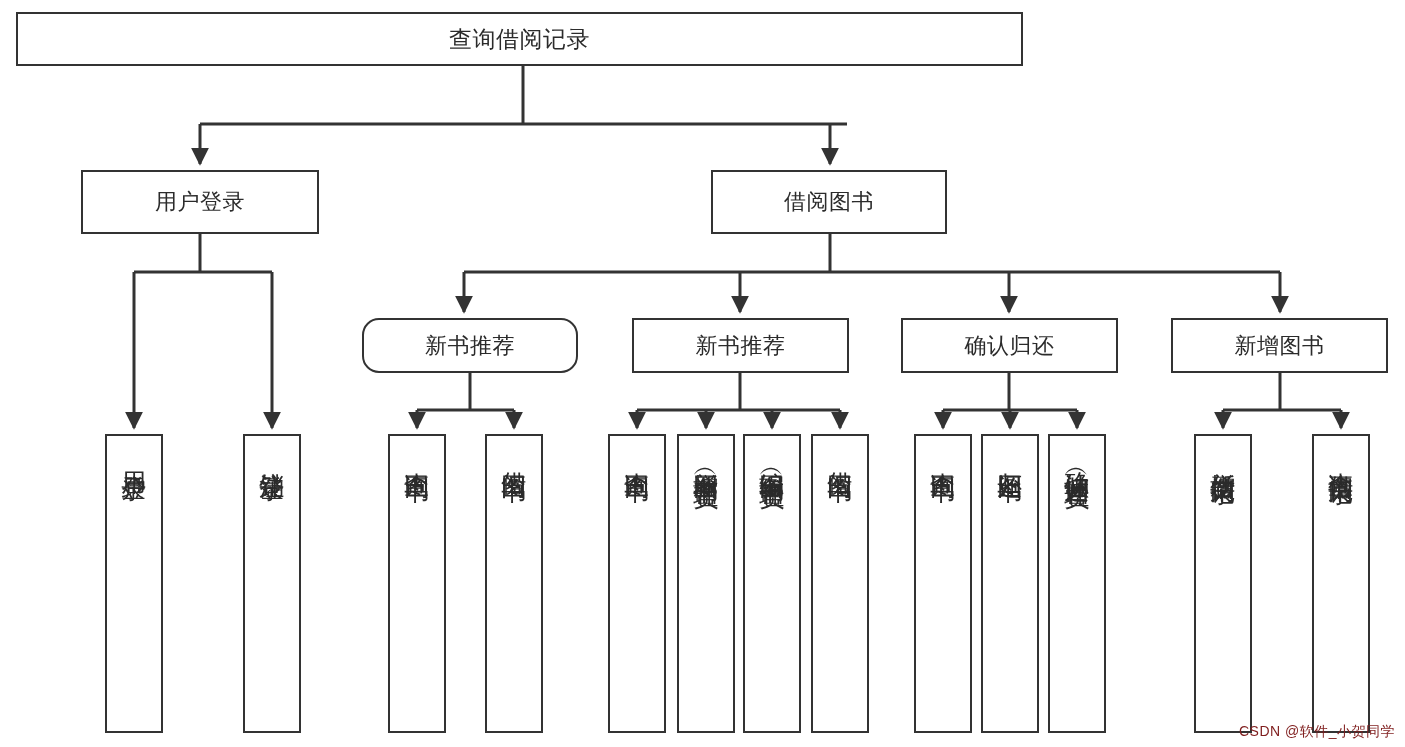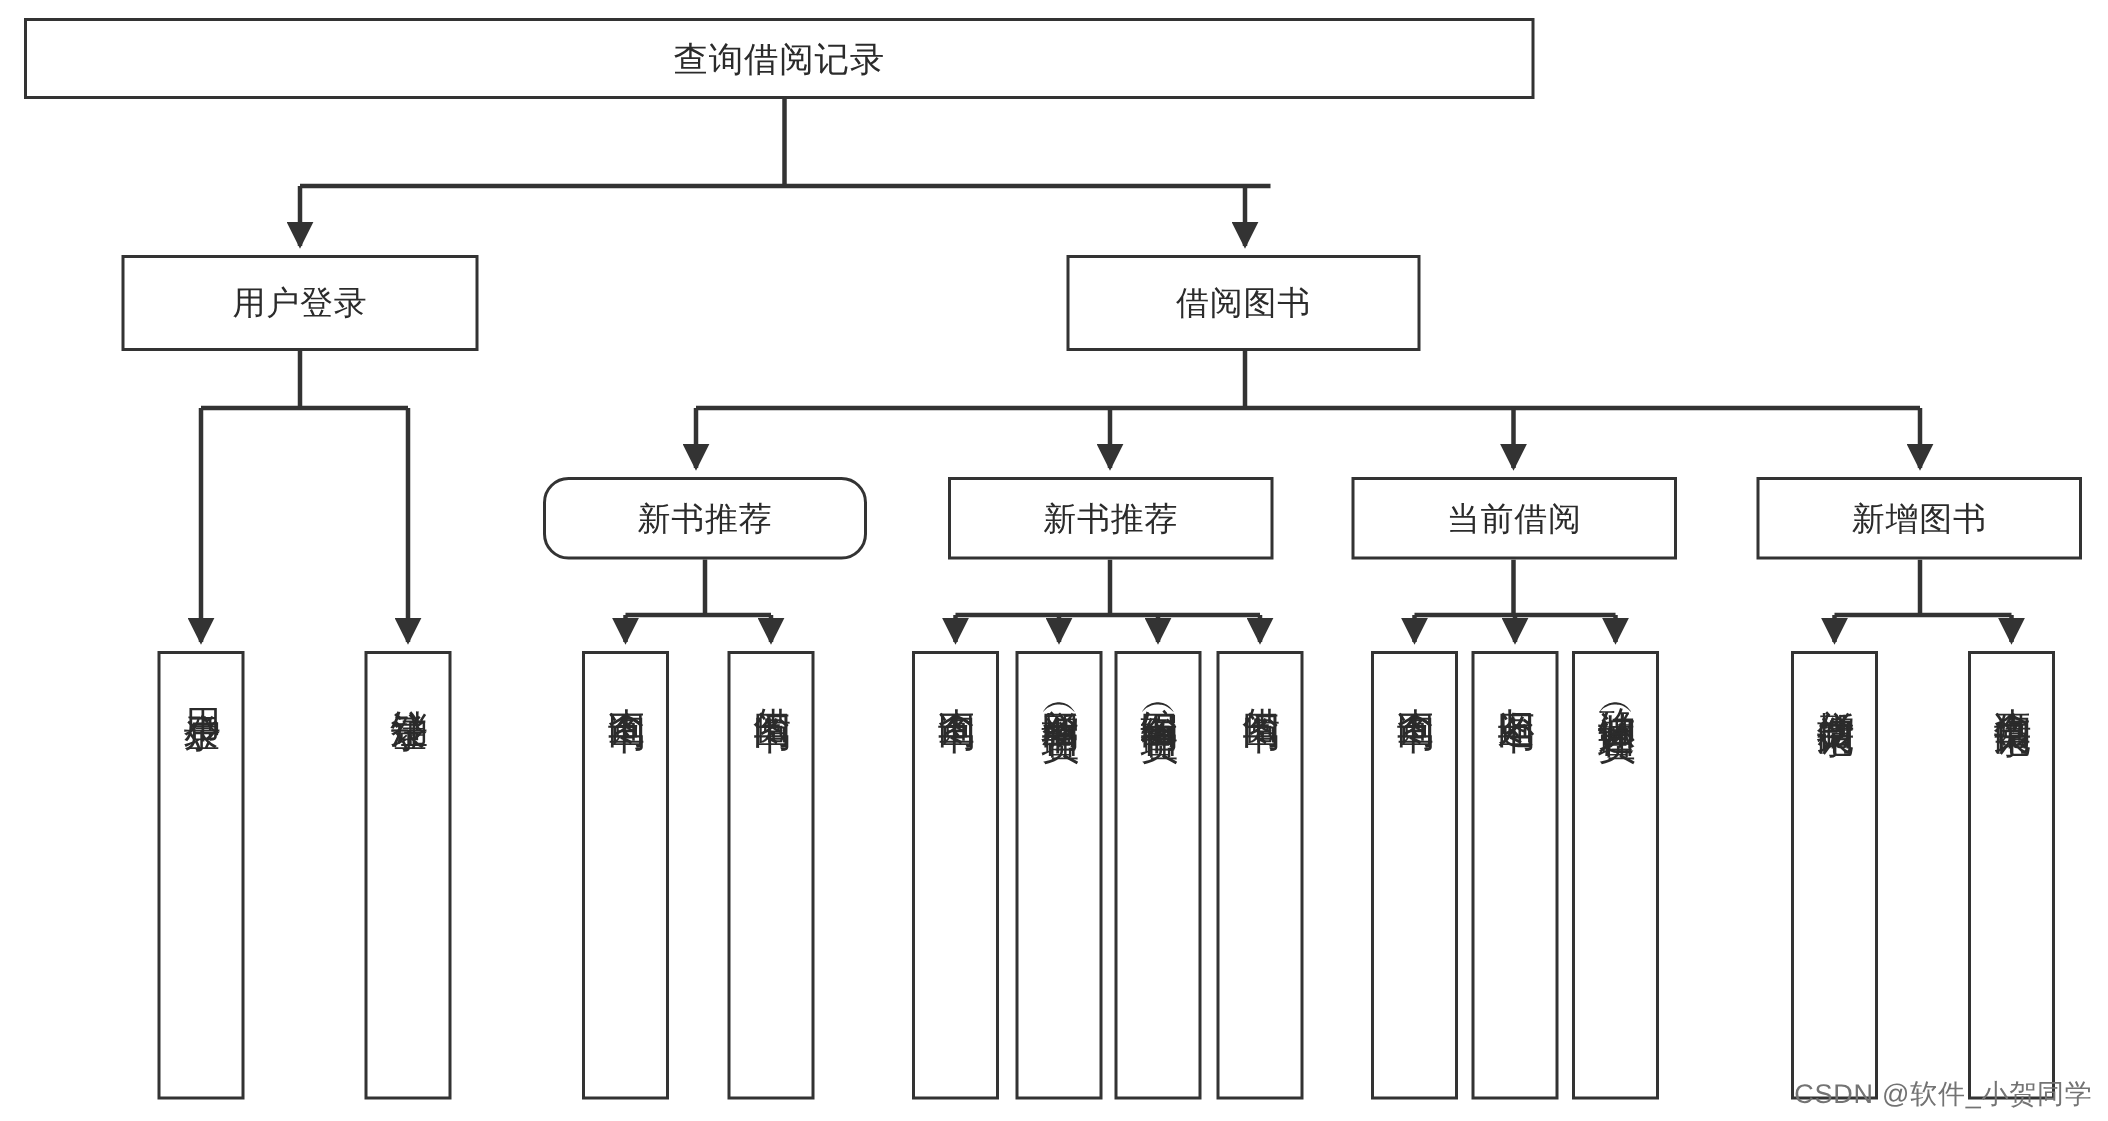--- a/index.html
+++ b/index.html
@@ -53,22 +53,22 @@
     font-size: 25px;
     line-height: 1.06;
     letter-spacing: 2px;
     color: #2b2b2b;
     white-space: nowrap;
   }
   .watermark {
     position: absolute;
     right: 10px;
     bottom: 6px;
-    font-size: 18px;
-    color: #737373;
+    font-size: 14px;
+    color: #7f1d1d;
     white-space: nowrap;
     letter-spacing: 0.5px;
   }
 </style>
 </head>
 <body>
 
 <div id="canvas">
 
   <svg id="wires" viewBox="0 0 1405 747" xmlns="http://www.w3.org/2000/svg">
@@ -132,21 +132,21 @@
     <span class="node-h">借阅图书</span>
   </div>
 
   <div class="node" style="left:362px; top:318px; width:216px; height:55px;border-radius:17px;">
     <span class="node-h">新书推荐</span>
   </div>
   <div class="node" style="left:632px; top:318px; width:217px; height:55px;">
     <span class="node-h">新书推荐</span>
   </div>
   <div class="node" style="left:901px; top:318px; width:217px; height:55px;">
-    <span class="node-h">当前借阅</span>
+    <span class="node-h">确认归还</span>
   </div>
   <div class="node" style="left:1171px; top:318px; width:217px; height:55px;">
     <span class="node-h">新增图书</span>
   </div>
 
   <div class="node node-v" style="left:105px; top:434px; width:58px; height:299px;">
     <span class="label-v">用户登录</span>
   </div>
   <div class="node node-v" style="left:243px; top:434px; width:58px; height:299px;">
     <span class="label-v">注销登录</span>

